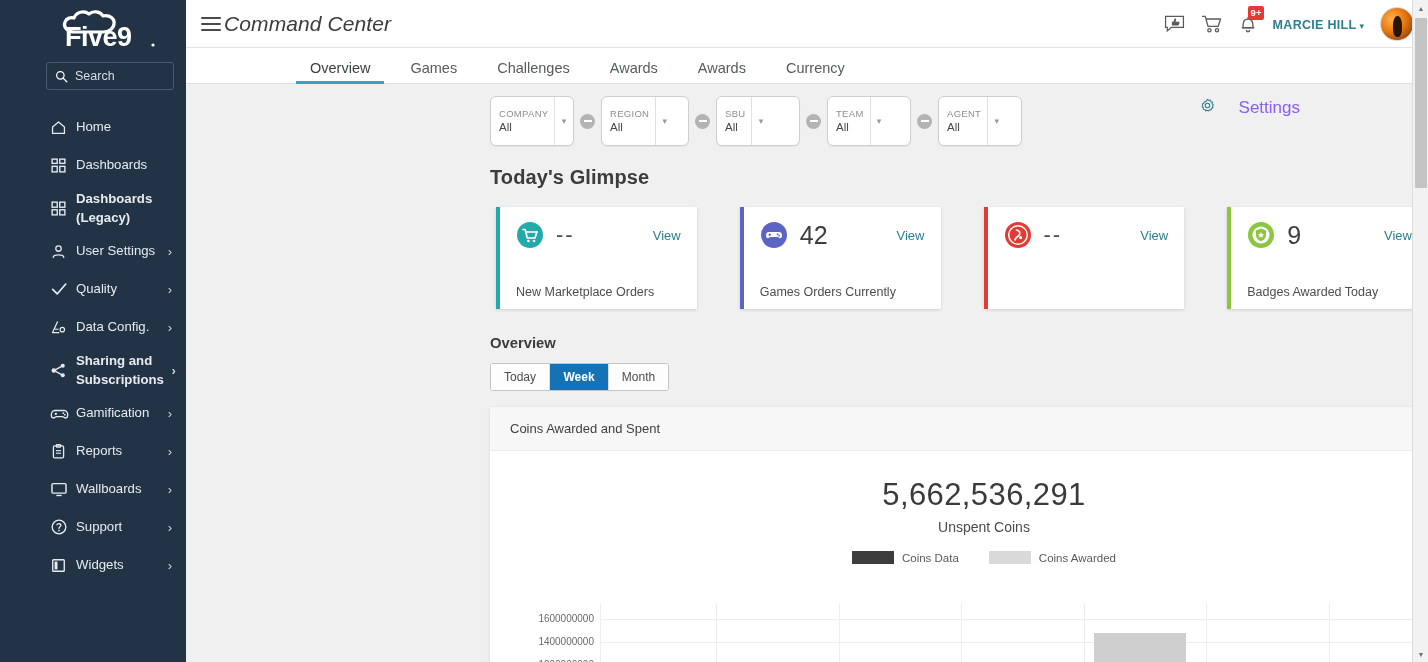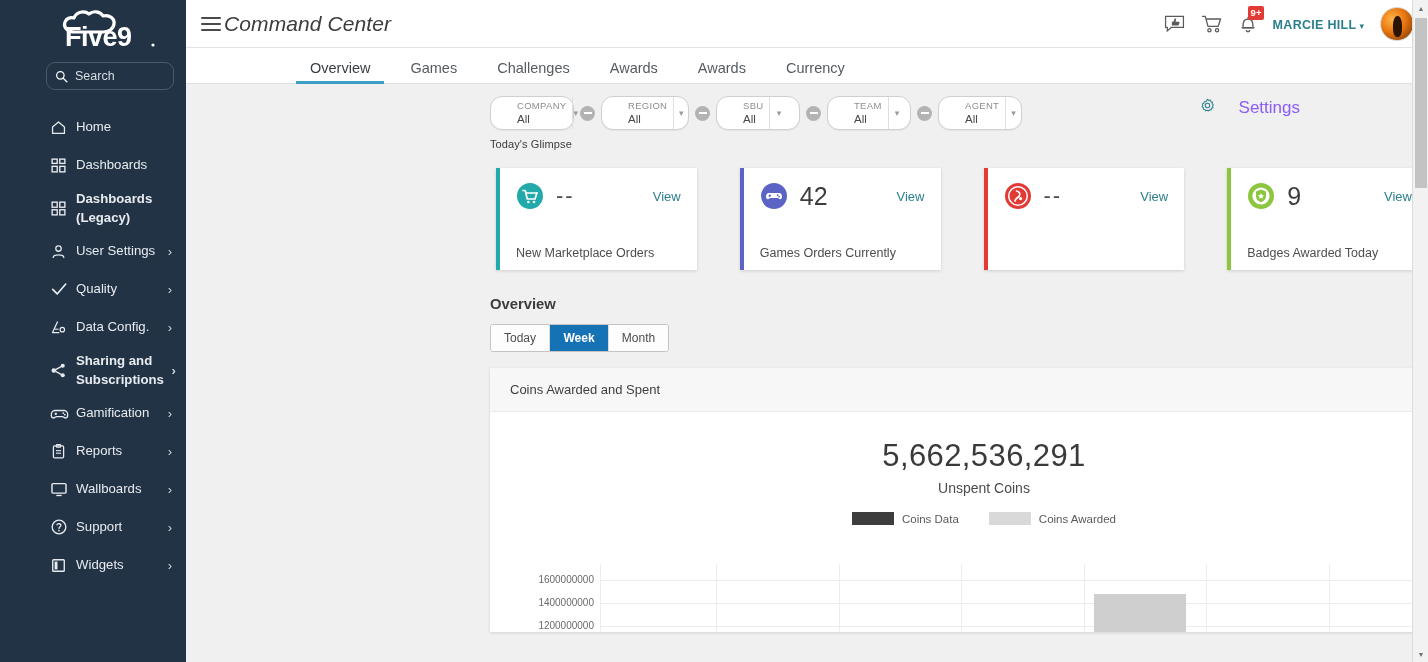--- a/index.html
+++ b/index.html
@@ -23,21 +23,21 @@
   .logo-wrap {
     height: 58px;
     display: flex; align-items: center; justify-content: center;
     padding-top: 4px;
   }
   .logo-svg { display:block; }
   .search-box {
     margin: 4px 12px 16px 12px;
     height: 28px;
     border: 1px solid #4a5a6c;
-    border-radius: 9px;
+    border-radius: 3px;
     display: flex; align-items: center;
     padding: 0 8px;
     gap: 7px;
   }
   .search-box .sicon { flex: 0 0 auto; display:flex; }
   .search-input {
     background: transparent; border: none; outline: none;
     color: #ffffff; font-size: 12.5px;
     font-family: "Liberation Sans", sans-serif;
     width: 100%;
@@ -140,24 +140,23 @@
 
   
   .filterbar {
     background: #f0f0f0;
     padding: 12px 0 8px 0;
     display: flex; align-items: center;
     position: relative;
   }
   .filters { display: flex; align-items: center; padding-left: 304px; }
   .filter {
-    background: #fff; border: 1px solid #cfcfcf; border-radius: 12px;
-    height: 34px; display: flex; align-items: stretch;
+    background: #fff; border: 1px solid #cfcfcf; border-radius: 6px;
+    height: 50px; display: flex; align-items: stretch;
     box-shadow: 0 1px 1px rgba(0,0,0,.05);
-    padding-left: 18px;
   }
   .filter .ftext { padding: 3px 6px 3px 8px; display:flex; flex-direction:column; justify-content:center; }
   .filter .flabel { font-size: 9.5px; color: #8d8d8d; line-height: 1.25; letter-spacing: .3px; }
   .filter .fvalue { font-size: 11.5px; color: #474747; line-height: 1.25; }
   .filter .fcaret {
     width: 18px; border-left: 1px solid #e0e0e0;
     display:flex; align-items:center; justify-content:center;
     color: #9a9a9a; font-size: 9px;
   }
   .f-company { width: 84px; }
@@ -173,22 +172,22 @@
   }
   .minus i { display:block; width: 8px; height: 2px; background: #fff; }
   .settings-link {
     position: absolute; right: 128px; top: 14px;
     display: flex; align-items: center; gap: 24px;
     color: #8b5cf6; font-size: 17px; cursor: pointer;
   }
 
   
   .section-title {
-    padding-left: 304px; font-size: 11px; color: #3c3c3c;
-    margin-top: 0; font-weight: 400; letter-spacing: .1px;
+    padding-left: 304px; font-size: 20px; color: #3c3c3c;
+    margin-top: 12px; font-weight: 700; letter-spacing: .1px;
   }
   .cards {
     display: flex; gap: 43px; padding-left: 310px; margin-top: 18px;
   }
   .card {
     width: 213px; height: 102px; background: #fff;
     border-left: 4px solid #22aaaa;
     box-shadow: 0 1px 3px rgba(0,0,0,.14);
     padding: 14px 16px 10px 16px;
     display: flex; flex-direction: column; justify-content: space-between;

